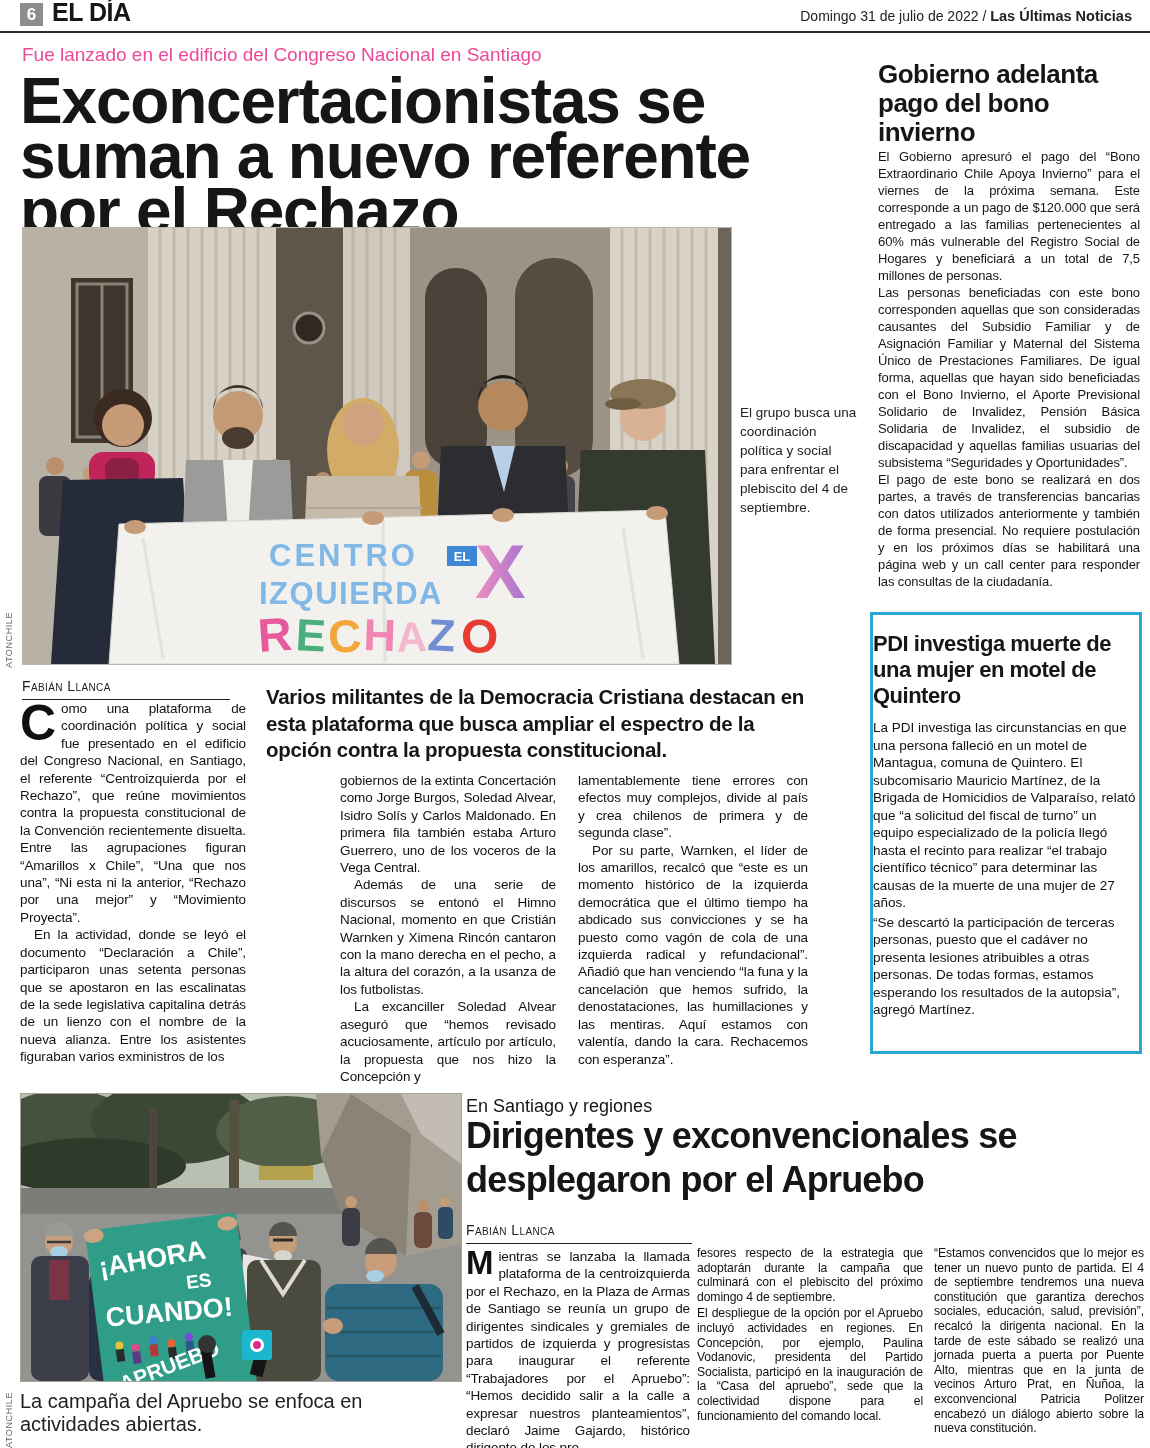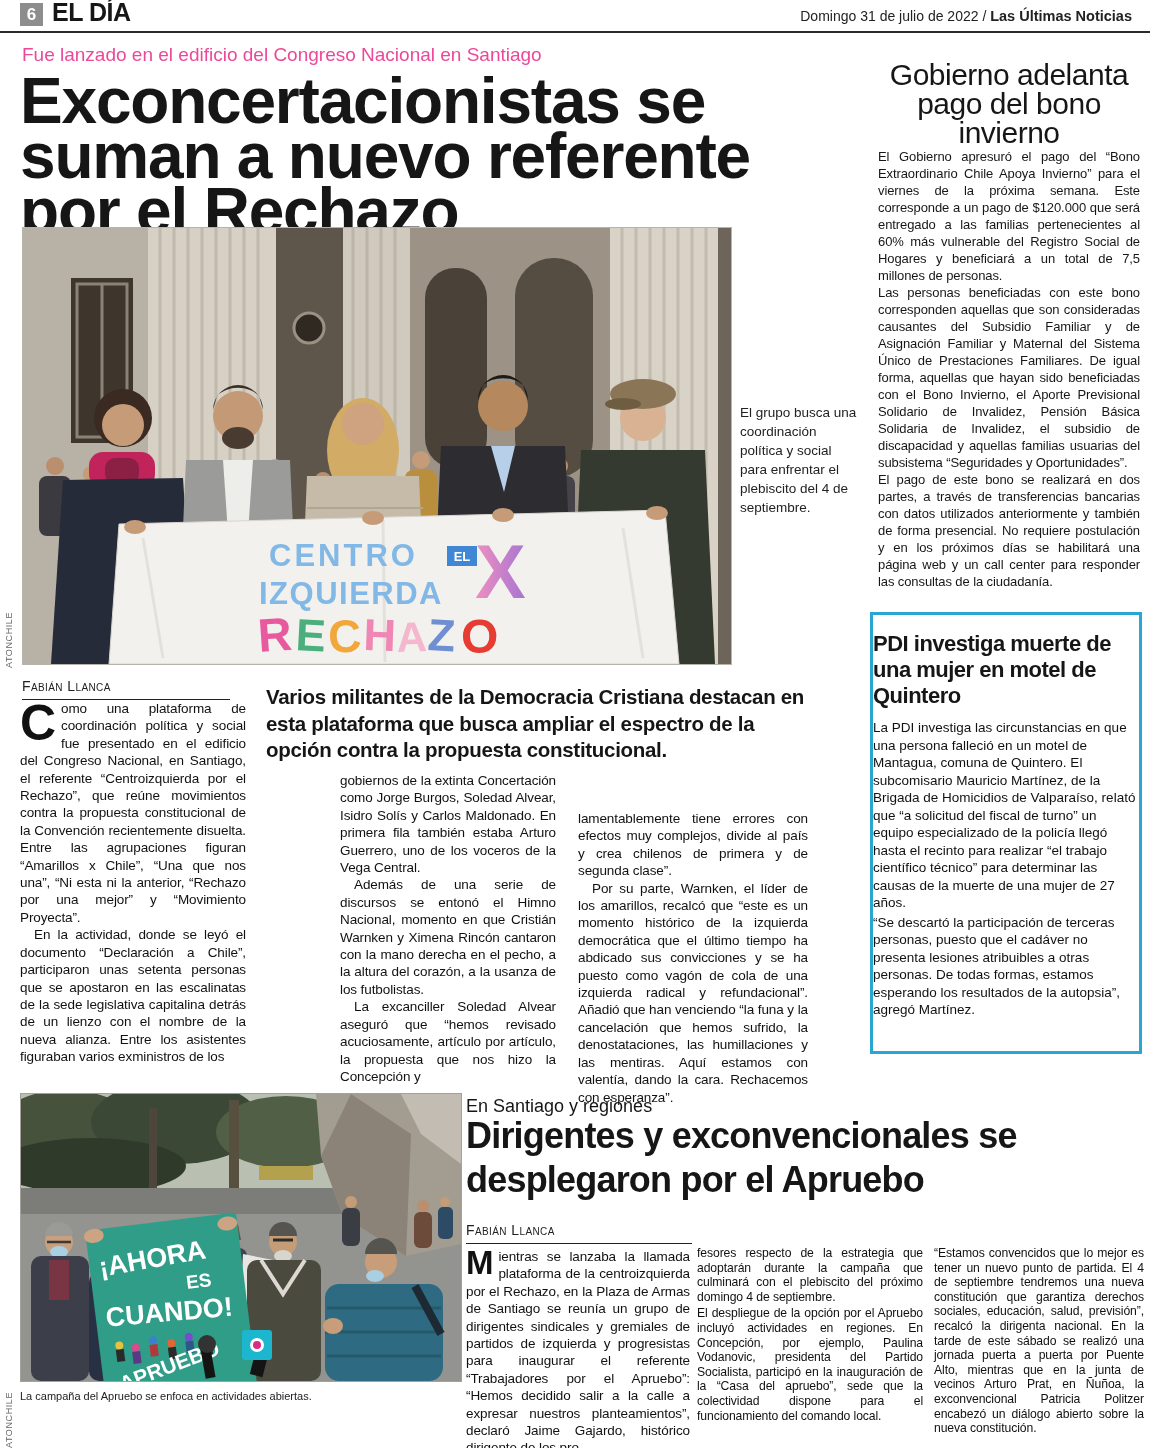--- a/index.html
+++ b/index.html
@@ -32,45 +32,45 @@
   .byline-main{left:22px;top:678px;width:208px;}
   .byline-bottom{left:466px;top:1222px;width:226px;}
 
   
   .bodytext{font-size:13.5px;line-height:17.4px;text-align:justify;letter-spacing:-0.1px;color:#111;}
   .bodytext p.ind{text-indent:14px;}
   .bodysm{font-size:12.2px;line-height:14.6px;text-align:justify;letter-spacing:-0.1px;color:#111;}
   .bodysm p.sp{margin-top:2px;}
   .col-main-1{left:20px;top:700px;width:226px;}
   .col-main-2{left:340px;top:772px;width:216px;}
-  .col-main-3{left:578px;top:772px;width:230px;margin-top:38px;}
+  .col-main-3{left:578px;top:772px;width:230px;}
   .col-bot-1{left:466px;top:1248px;width:224px;}
   .col-bot-2{left:697px;top:1246px;width:226px;}
   .col-bot-3{left:934px;top:1246px;width:210px;}
   .dcap{float:left;font-weight:bold;font-size:50px;line-height:42px;padding:2px 5px 0 0;}
   .dcap-m{float:left;font-weight:bold;font-size:33px;line-height:28px;padding:1px 5px 0 0;}
 
   
-  .sb-head{left:878px;top:60px;width:262px;font-size:30px;line-height:29px;
-           font-weight:normal;letter-spacing:-0.5px;text-align:center;}
+  .sb-head{left:878px;top:60px;width:262px;font-size:26px;line-height:29px;
+           font-weight:bold;letter-spacing:-0.5px;}
   .sb-body{left:878px;top:148px;width:262px;font-size:13px;line-height:17px;
            text-align:justify;letter-spacing:-0.1px;}
 
   
   .pdi-box{left:870px;top:612px;width:272px;height:442px;border:3px solid #29a7d2;
            box-sizing:border-box;padding:16px 0;}
   .box-head{font-size:22px;line-height:26px;font-weight:bold;letter-spacing:-0.5px;margin-bottom:10px;}
   .box-body{font-size:13.5px;line-height:17.5px;color:#111;}
   .box-body p.sp{margin-top:2px;}
 
   
   .photo1{left:22px;top:227px;width:708px;height:436px;border:1px solid #b9b4ab;box-sizing:content-box;}
   .photo2{left:20px;top:1093px;width:440px;height:287px;border:1px solid #a5a29b;}
   .caption1{left:740px;top:403px;width:120px;font-size:13.5px;line-height:19px;color:#222;}
-  .caption2{left:20px;top:1390px;width:430px;font-size:11px;color:#222;}
+  .caption2{left:20px;top:1390px;width:430px;font-size:20px;color:#222;}
   .photocredit{font-size:9px;color:#666;letter-spacing:0.6px;
                writing-mode:vertical-rl;transform:rotate(180deg);}
   .credit1{left:4px;top:598px;height:70px;}
   .credit2{left:4px;top:1378px;height:70px;}
   svg text{font-family:"Liberation Sans", sans-serif;}
 </style>
 </head>
 <body>
 
 <div id="page">

